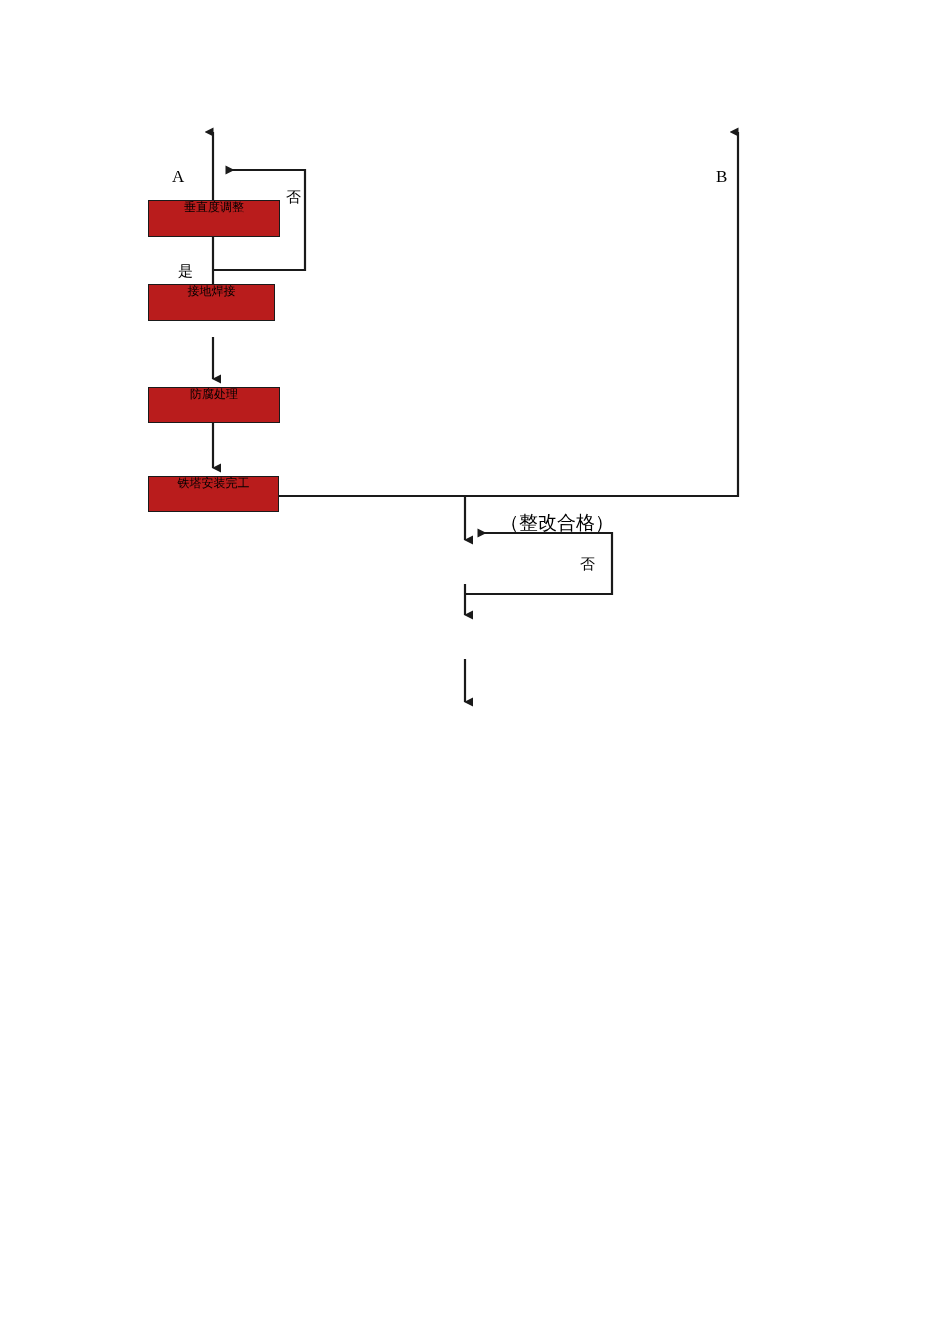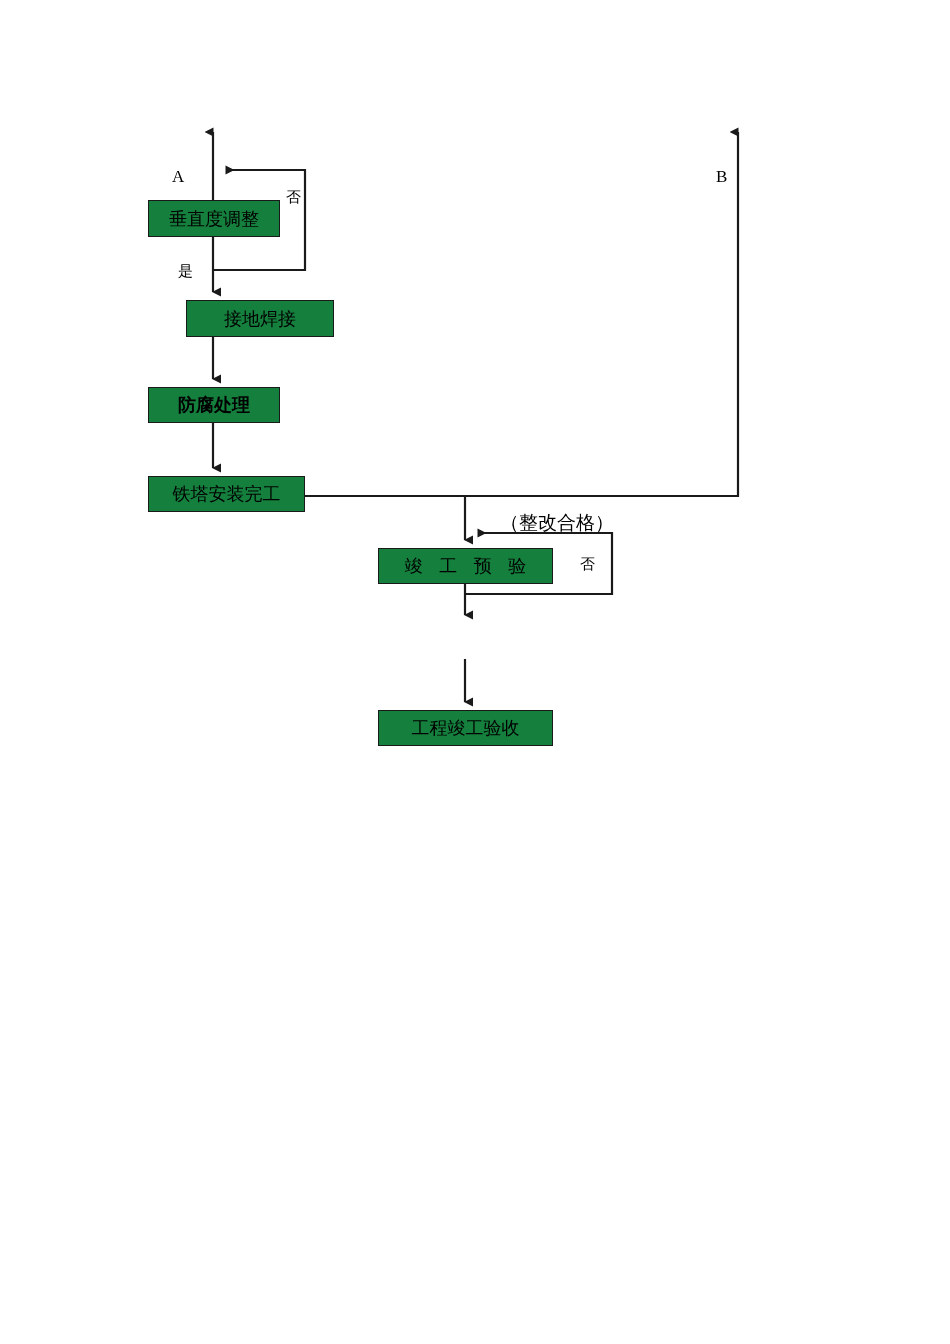--- a/index.html
+++ b/index.html
@@ -22,36 +22,35 @@
     left: 0;
     top: 0;
     width: 950px;
     height: 1344px;
   }
   
   .node {
     position: absolute;
     box-sizing: border-box;
     border: 1px solid #1a1a1a;
-    background: #15803d;
+    background: #b91c1c;
     display: flex;
-    align-items: center;
     justify-content: center;
     color: #000000;
     font-family: "Liberation Serif", "DejaVu Serif", serif;
-    font-size: 18px;
+    font-size: 12px;
     line-height: 1;
     white-space: nowrap;
   }
   .node .node-label { display: block; }
   
   #node-vertical-adjust { left: 148px; top: 200px;  width: 132px; height: 37px; }
-  #node-ground-weld     { left: 148px; top: 300px;  width: 148px; height: 37px; margin-left: 38px; }
-  #node-anticorrosion   { left: 148px; top: 387px;  width: 132px; height: 36px; font-weight: bold; }
-  #node-tower-complete  { left: 148px; top: 476px;  width: 157px; height: 36px; }
+  #node-ground-weld     { left: 148px; top: 284px;  width: 127px; height: 37px; }
+  #node-anticorrosion   { left: 148px; top: 387px;  width: 132px; height: 36px; }
+  #node-tower-complete  { left: 148px; top: 476px;  width: 131px; height: 36px; }
   #node-pre-acceptance  { left: 378px; top: 548px;  width: 175px; height: 36px; }
   #node-first-acceptance{ left: 378px; top: 623px;  width: 175px; height: 36px; }
   #node-final-acceptance{ left: 378px; top: 710px;  width: 175px; height: 36px; }
   .wide-spaced { letter-spacing: 6px; text-indent: 6px; }
   
   .anno {
     position: absolute;
     color: #000000;
     font-family: "Liberation Serif", "DejaVu Serif", serif;
     line-height: 1;
@@ -115,28 +114,22 @@
   </div>
 
   <div class="node" id="node-anticorrosion">
     <span class="node-label">防腐处理</span>
   </div>
 
   <div class="node" id="node-tower-complete">
     <span class="node-label">铁塔安装完工</span>
   </div>
 
-  <div class="node" id="node-pre-acceptance">
-    <span class="node-label wide-spaced">竣 工 预 验</span>
-  </div>
 
 
-  <div class="node" id="node-final-acceptance">
-    <span class="node-label">工程竣工验收</span>
-  </div>
 
   <div class="anno" id="label-connector-a">A</div>
 
   <div class="anno" id="label-connector-b">B</div>
 
   <div class="anno" id="label-no-upper">否</div>
 
   <div class="anno" id="label-yes-upper">是</div>
 
   <div class="anno" id="label-no-lower">否</div>

